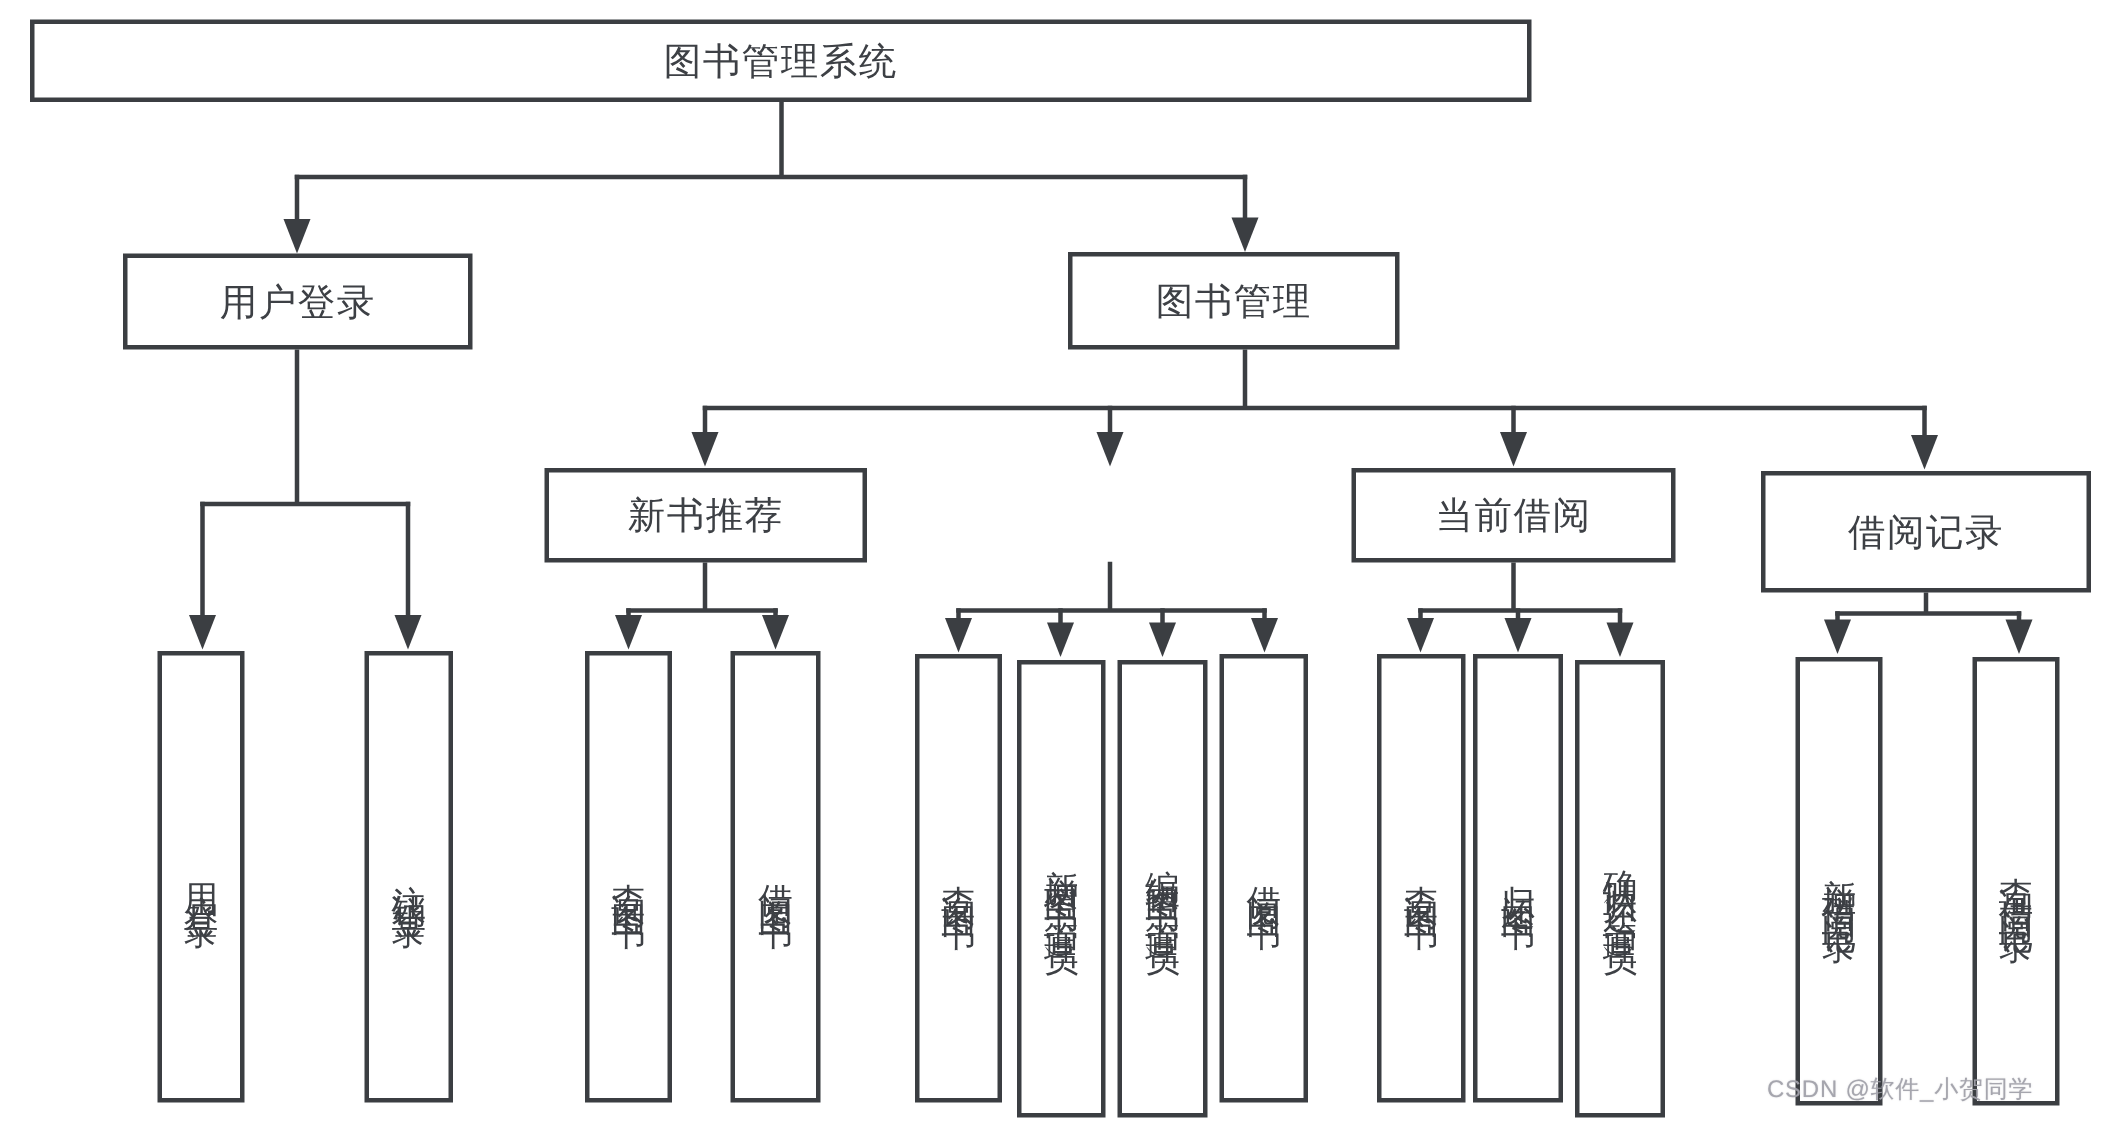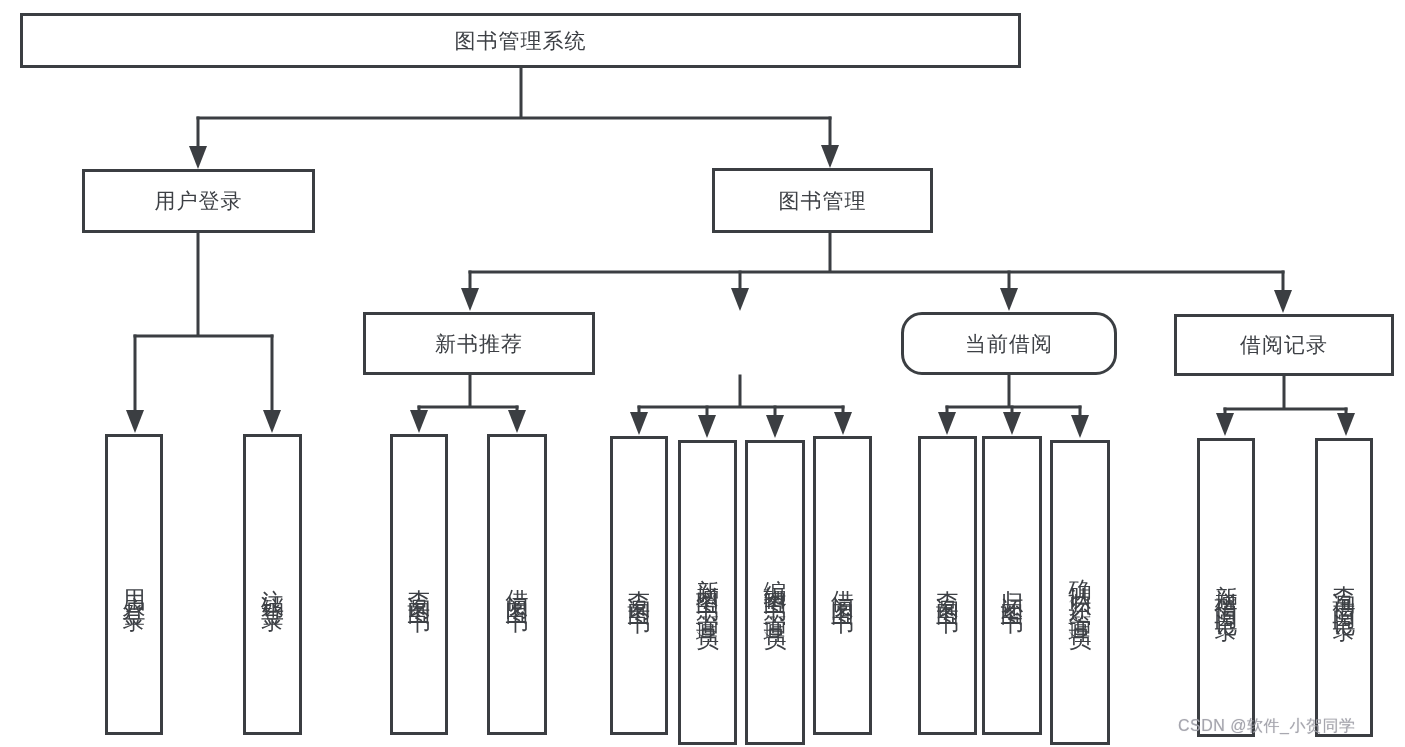--- a/index.html
+++ b/index.html
@@ -21,21 +21,21 @@
   }
   .node {
     position: absolute;
     background: #ffffff;
     border: 3px solid #3b3e42;
     display: flex;
     align-items: center;
     justify-content: center;
     z-index: 2;
   }
-  .h-node { font-size: 21px; letter-spacing: 1px; white-space: nowrap; }
+  .h-node { font-size: 25px; letter-spacing: 1px; white-space: nowrap; }
   .v-node .v-label {
     writing-mode: vertical-rl;
     text-orientation: mixed;
     font-size: 23px;
     letter-spacing: 7px;
     line-height: 1;
   }
   .watermark {
     position: absolute;
     left: 1178px;
@@ -104,27 +104,27 @@
     <span>图书管理系统</span>
   </div>
 
   <div class="node h-node" style="left:82px; top:169px; width:233px; height:64px;">
     <span>用户登录</span>
   </div>
   <div class="node h-node" style="left:712px; top:168px; width:221px; height:65px;">
     <span>图书管理</span>
   </div>
 
-  <div class="node h-node" style="left:363px; top:312px; width:232px; height:63px;">
+  <div class="node h-node" style="left:363px; top:312px; width:215px; height:63px;">
     <span>新书推荐</span>
   </div>
-  <div class="node h-node" style="left:901px; top:312px; width:216px; height:63px;border-radius:21px;">
+  <div class="node h-node" style="left:901px; top:312px; width:216px; height:63px;">
     <span>当前借阅</span>
   </div>
-  <div class="node h-node" style="left:1174px; top:314px; width:220px; height:62px;">
+  <div class="node h-node" style="left:1174px; top:314px; width:220px; height:81px;">
     <span>借阅记录</span>
   </div>
 
   <div class="node v-node" style="left:105px; top:434px; width:58px; height:301px;">
     <span class="v-label">用户登录</span>
   </div>
   <div class="node v-node" style="left:243px; top:434px; width:59px; height:301px;">
     <span class="v-label">注销登录</span>
   </div>
 

